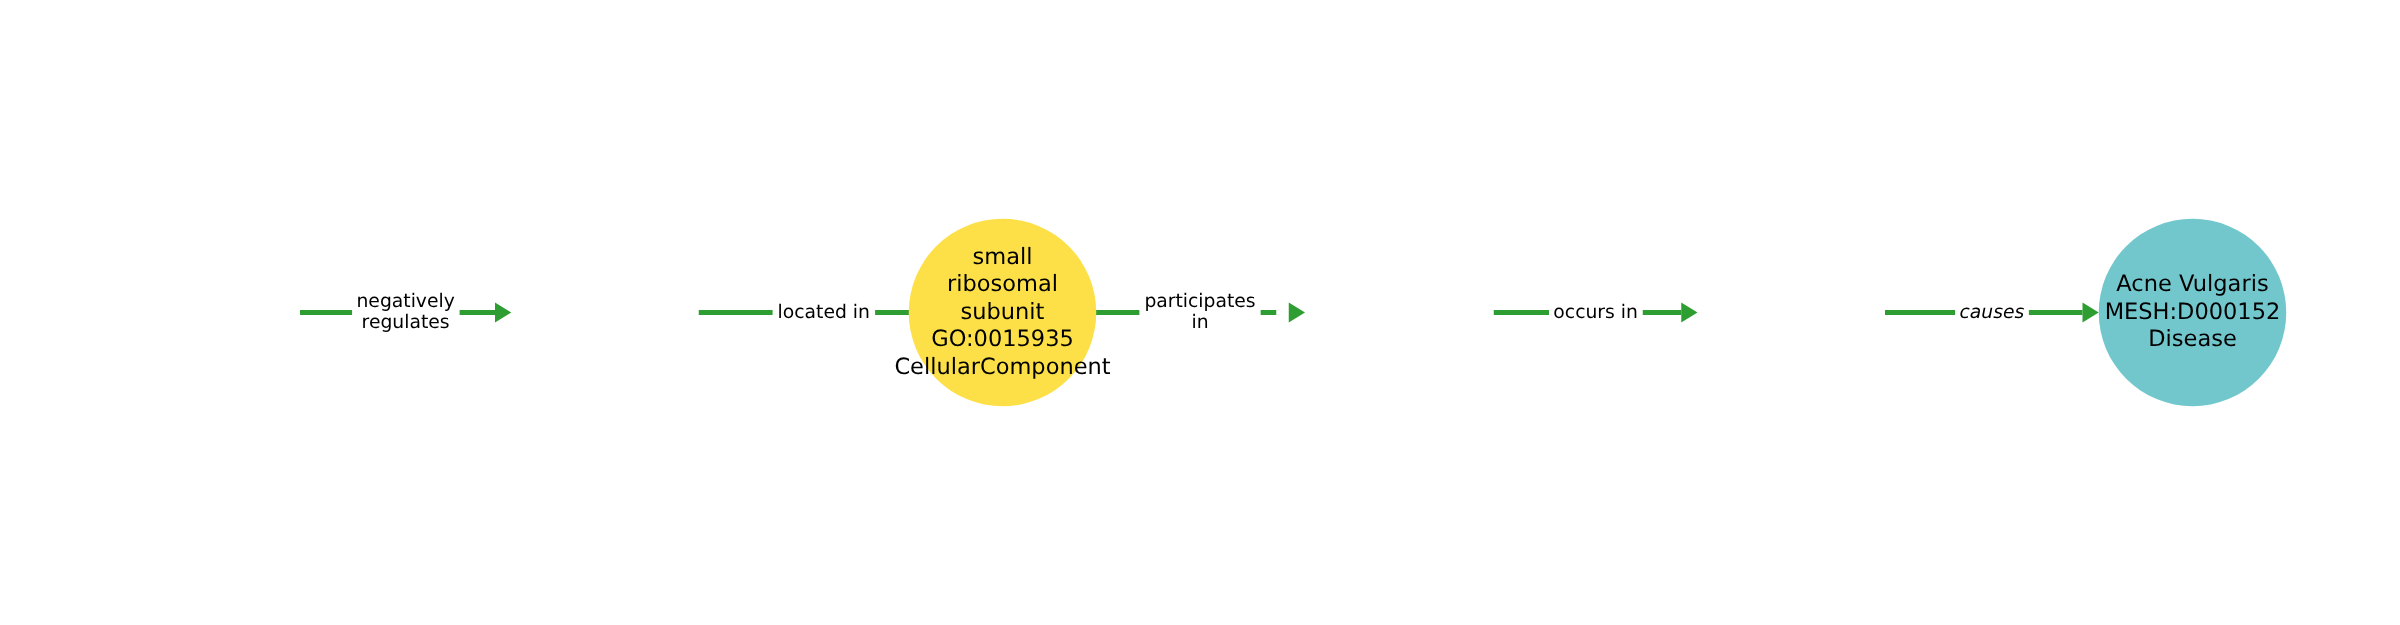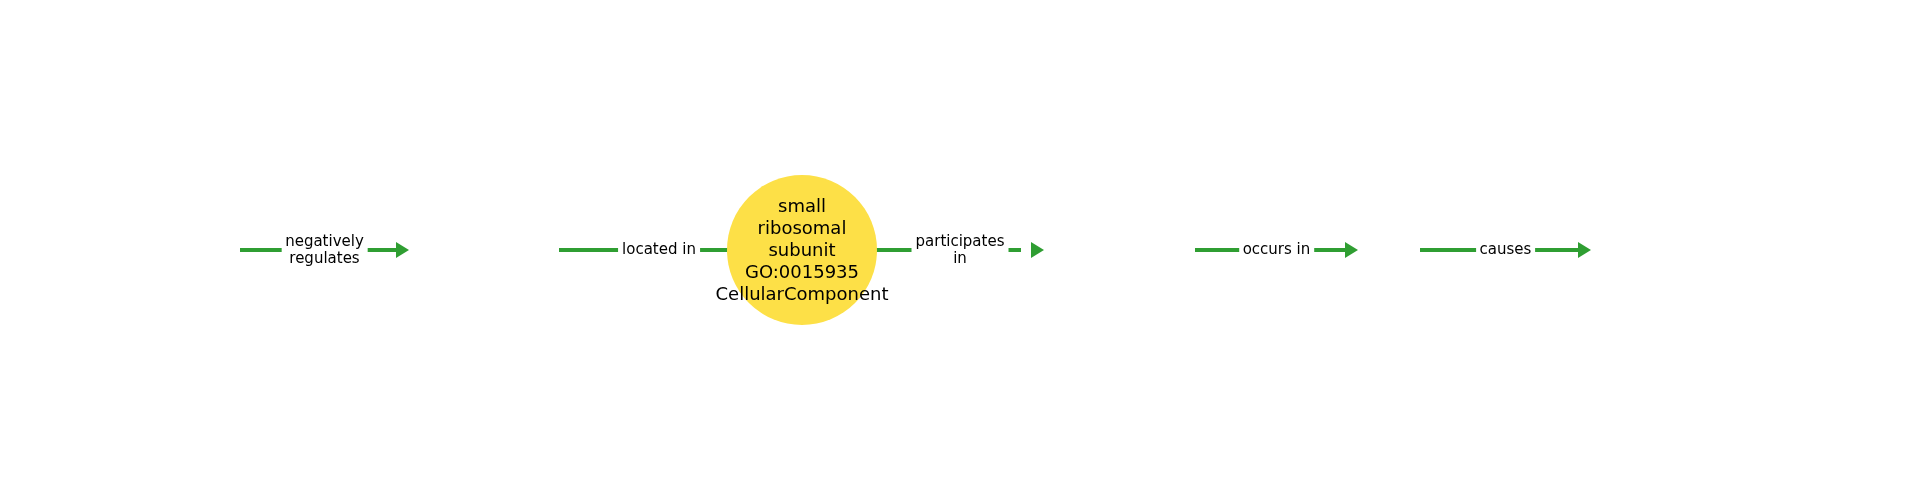--- a/index.html
+++ b/index.html
@@ -48,21 +48,21 @@
     position: absolute;
     top: 242px;
     height: 16px;
     display: flex;
     align-items: center;
   }
   .e1 { left: 240px;  width: 169px; }
   .e2 { left: 559px;  width: 200px; }
   .e3 { left: 876px;  width: 168px; gap: 10px; }
   .e4 { left: 1195px; width: 163px; justify-content: center; }
-  .e5 { left: 1420px; width: 171px; }
+  .e5 { left: 1508px; width: 171px; font-style: italic; }
   .edge-line {
     flex: 1;
     height: 4px;
     background: #2f9e32;
   }
   .edge-arrowhead {
     width: 0;
     height: 0;
     border-top: 8px solid transparent;
     border-bottom: 8px solid transparent;
@@ -123,14 +123,19 @@
   <div class="node n3 node-c3" style="background: #fde047;">
     <div class="node-label">small
 ribosomal
 subunit
 GO:0015935
 CellularComponent</div>
   </div>
 
 
 
+  <div class="node n6 node-c6" style="background: rgb(114, 199, 205);">
+    <div class="node-label">Acne Vulgaris
+MESH:D000152
+Disease</div>
+  </div>
 
 </div>
 
 </body></html>

